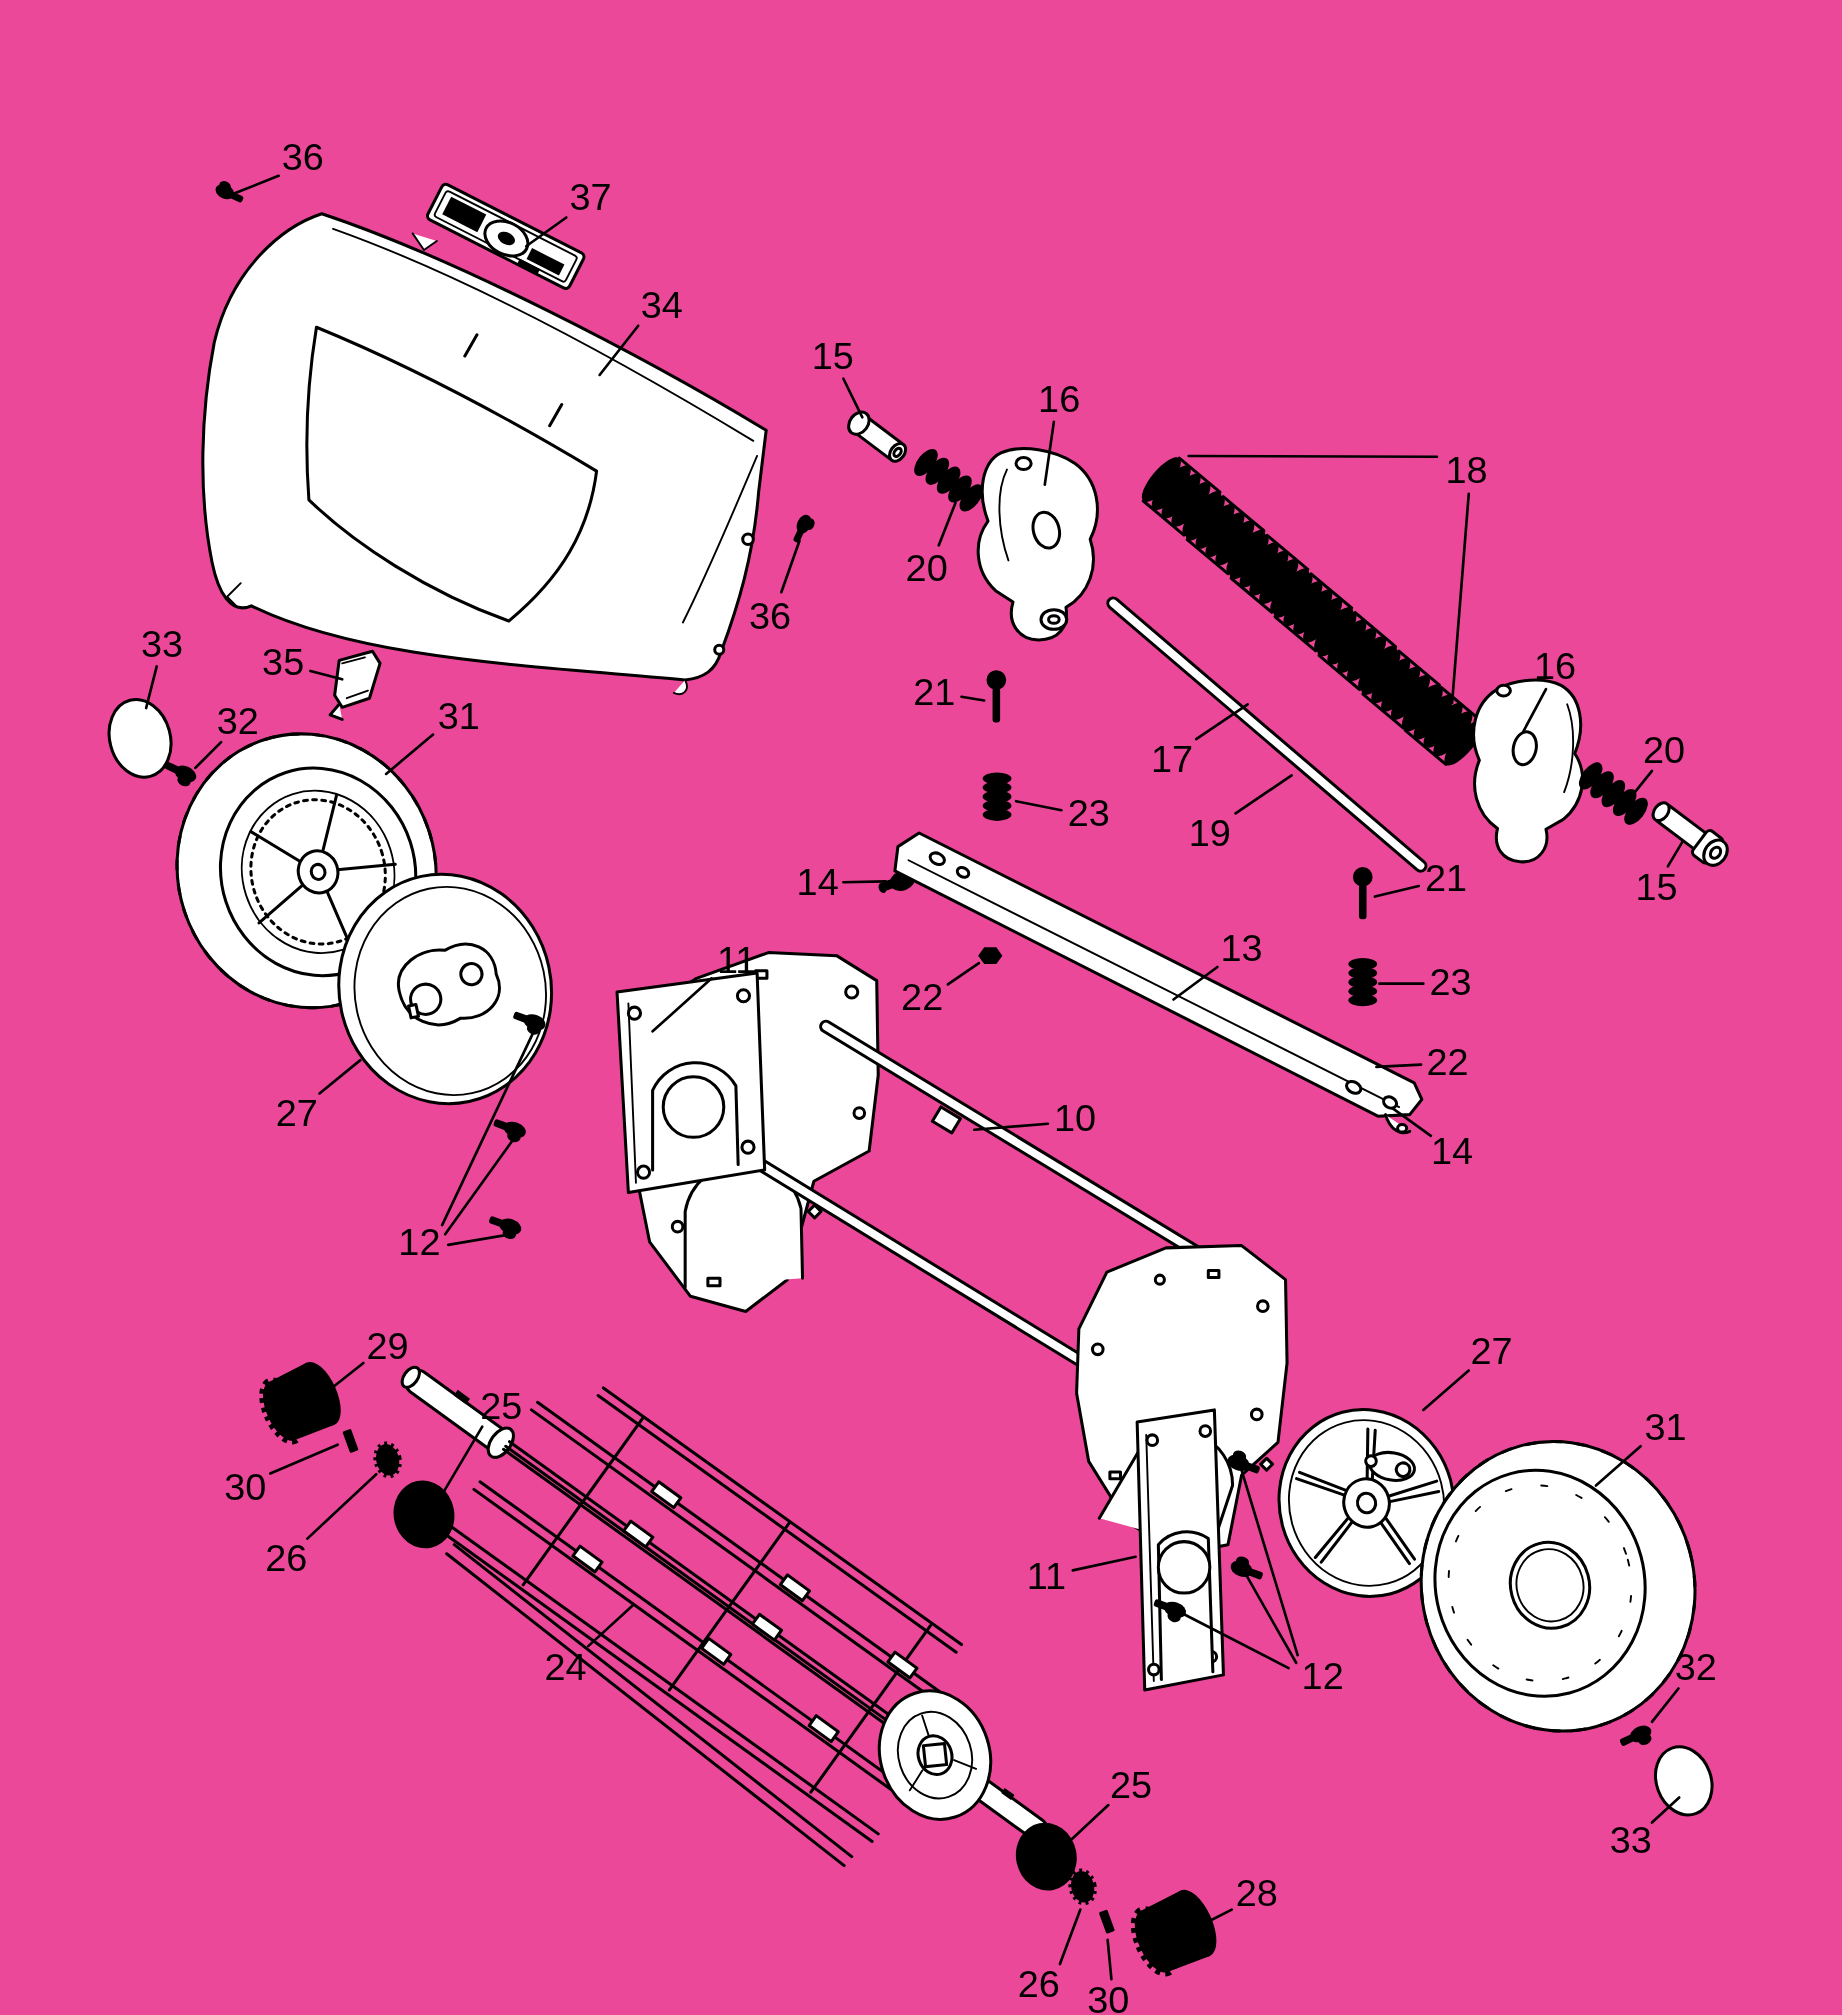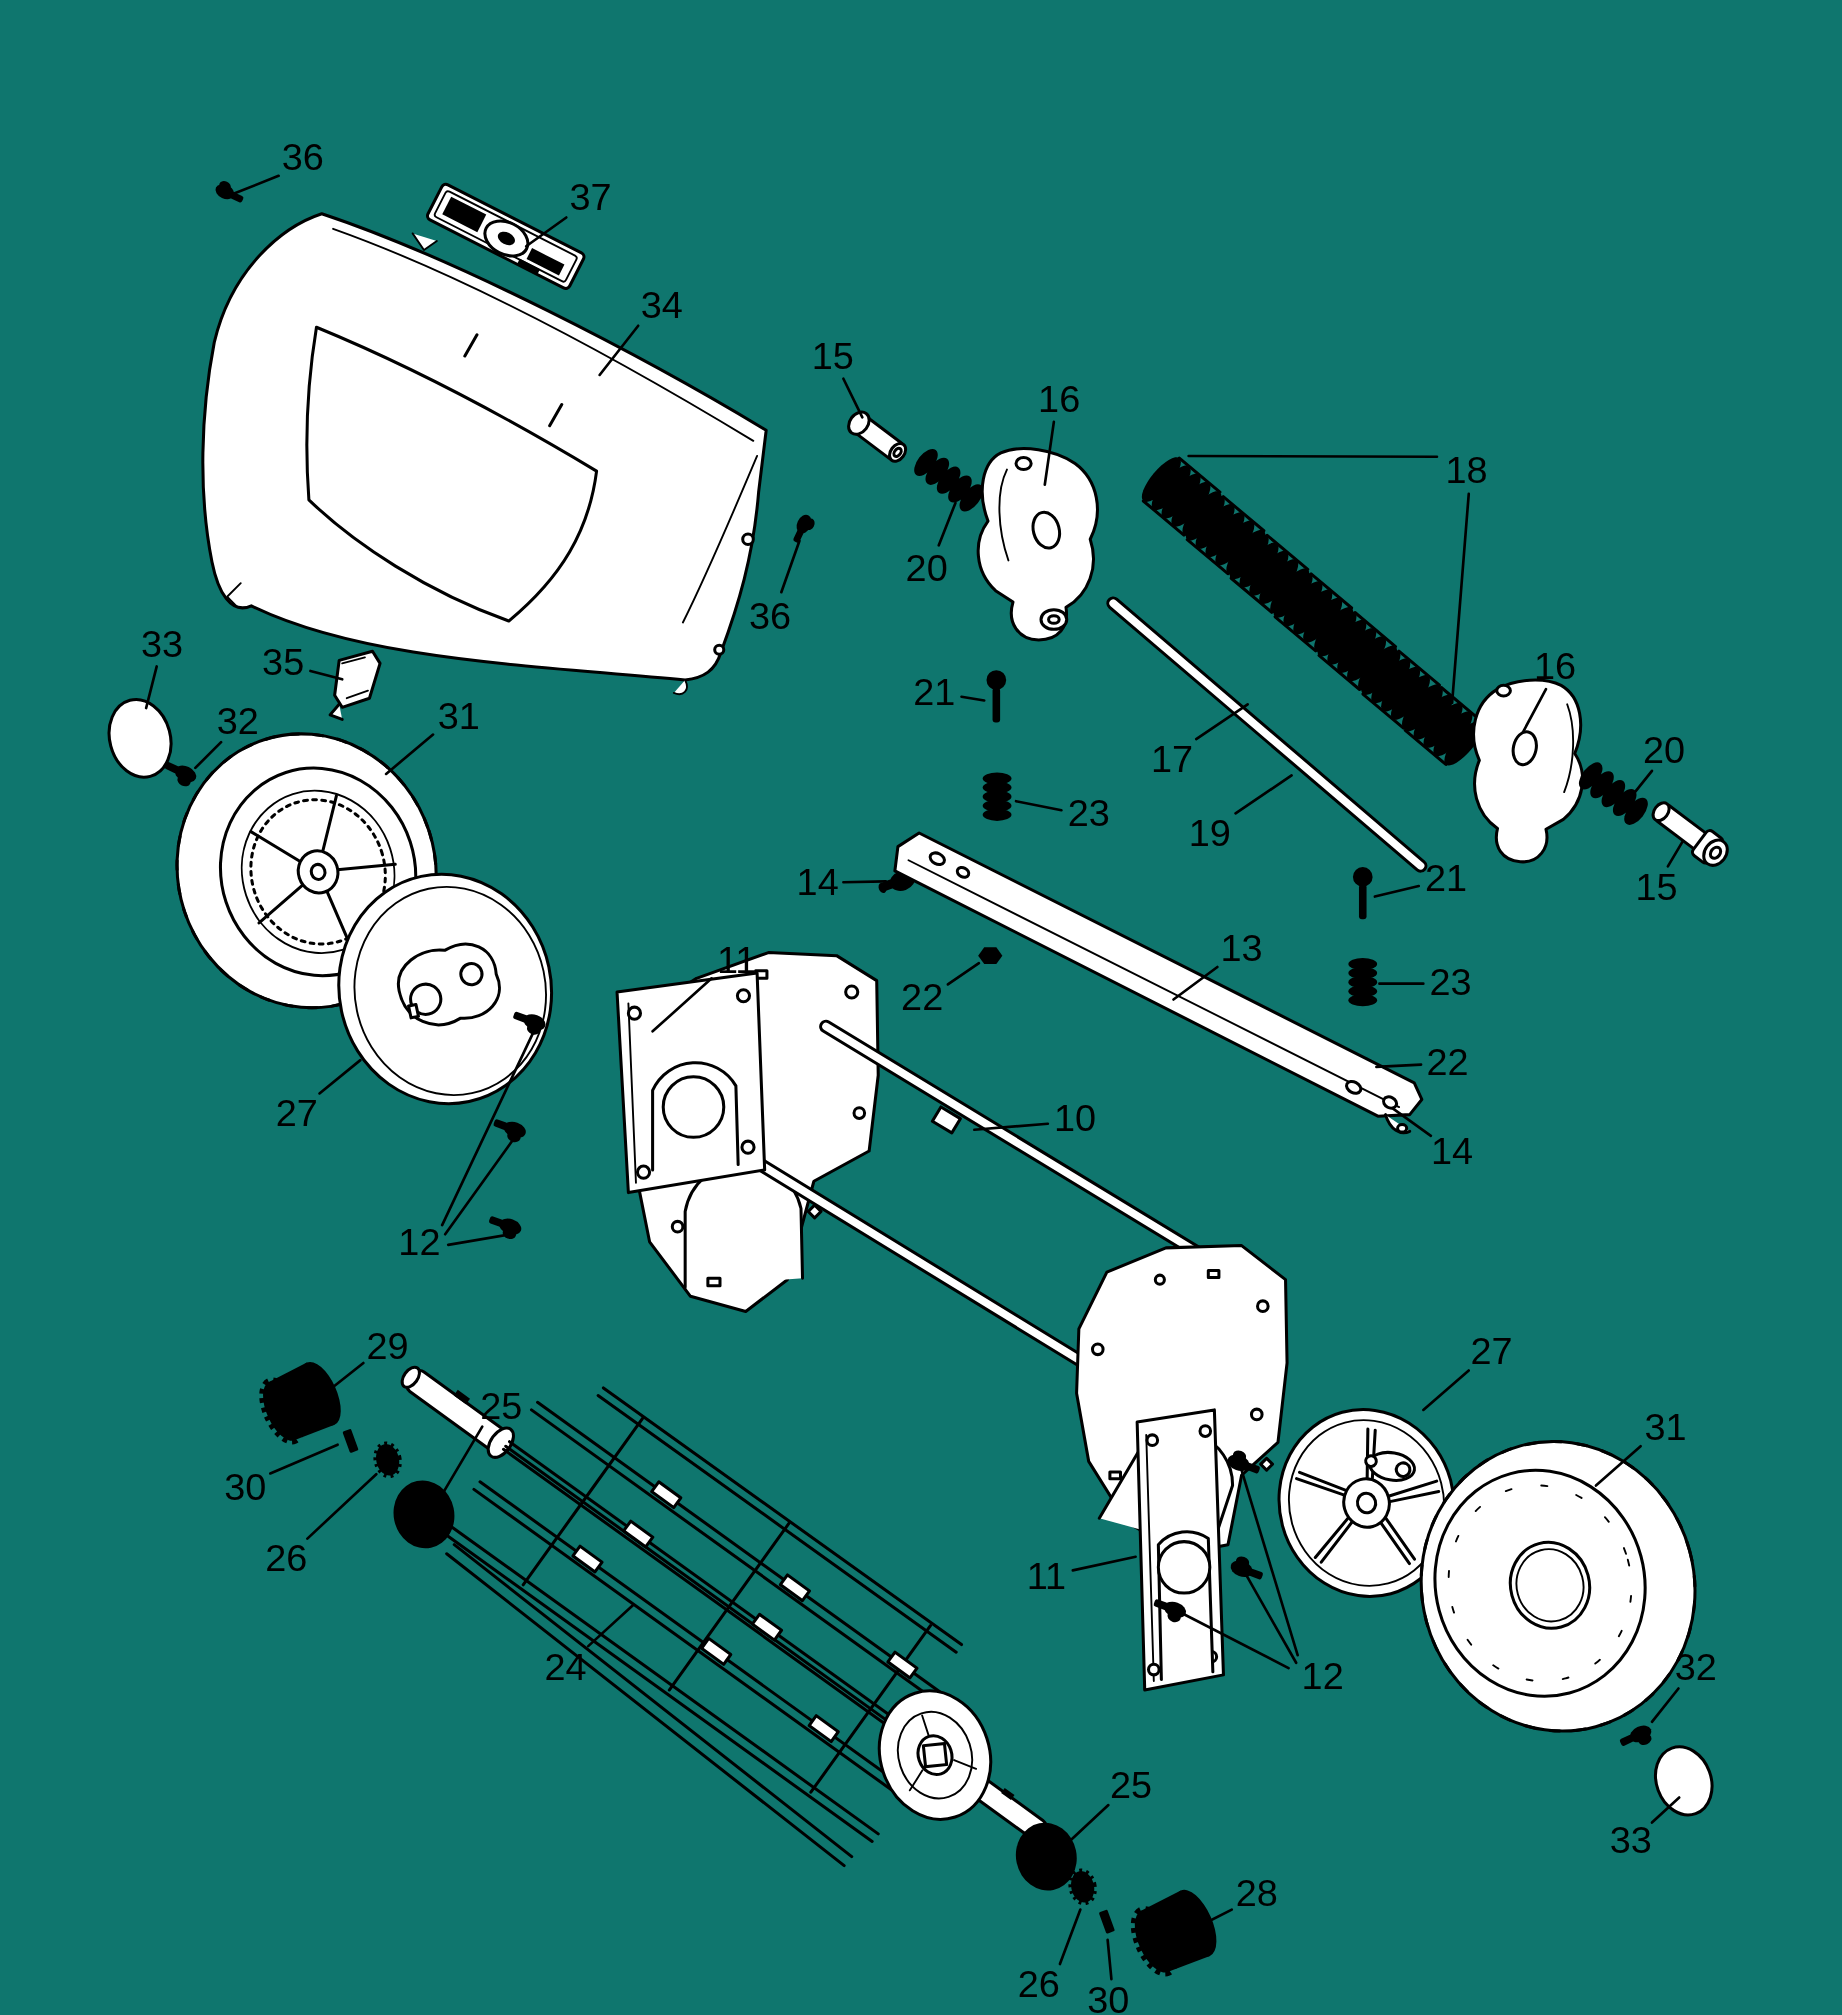--- a/index.html
+++ b/index.html
@@ -1,16 +1,16 @@
 <!DOCTYPE html>
 <html style="font-size:12px"><head>
 <meta charset="utf-8">
 <style>
   html,body{margin:0;padding:0;background:#fff;}
-  .stage{position:relative;width:1842px;height:2015px;background:#0f766e;overflow:hidden;}
+  .stage{position:relative;width:1842px;height:2015px;background:#ec4899;overflow:hidden;}
   svg{position:absolute;left:0;top:0;}
   svg *{vector-effect:none;}
   .part path,.part ellipse,.part circle,.part rect,.part polygon{
     fill:#ffffff;stroke:#000000;stroke-width:4;stroke-linejoin:round;stroke-linecap:round;}
   .part line,.part polyline,.nofill{fill:none;stroke:#000000;stroke-width:4;stroke-linecap:round;}
   .thin{stroke-width:2.5 !important;}
   .dark{fill:#000000 !important;stroke:none !important;}
   .tread{fill:none !important;stroke:#000 !important;}
   .leader{fill:none;stroke:#000;stroke-width:3.5;stroke-linecap:round;}
   text.callout{font-family:"Liberation Sans",sans-serif;fill:#000;stroke:none;

